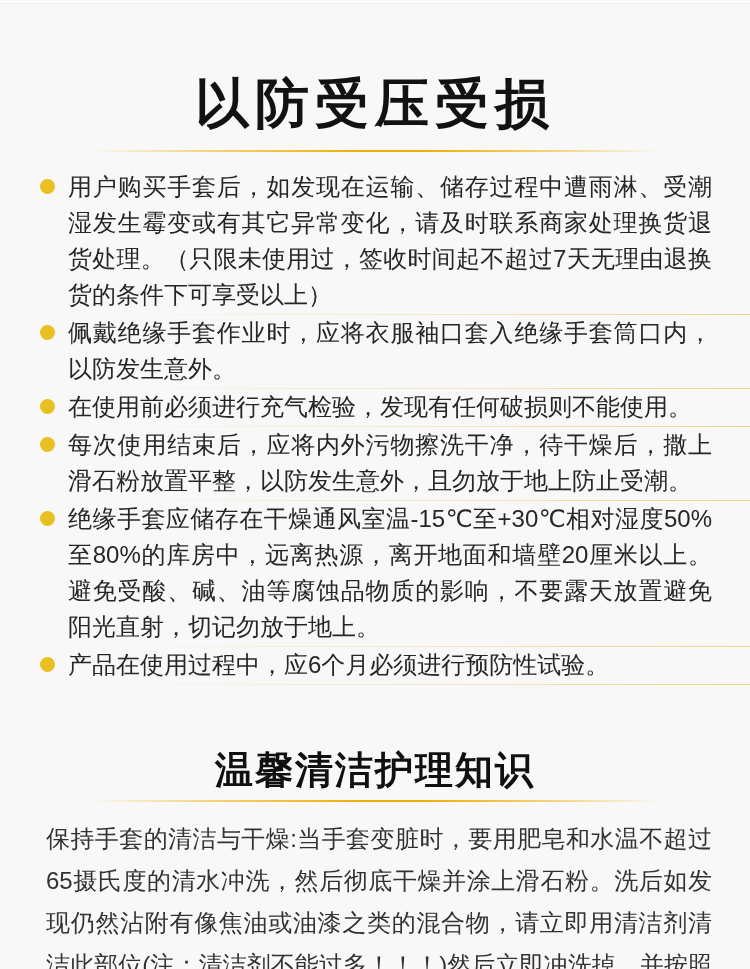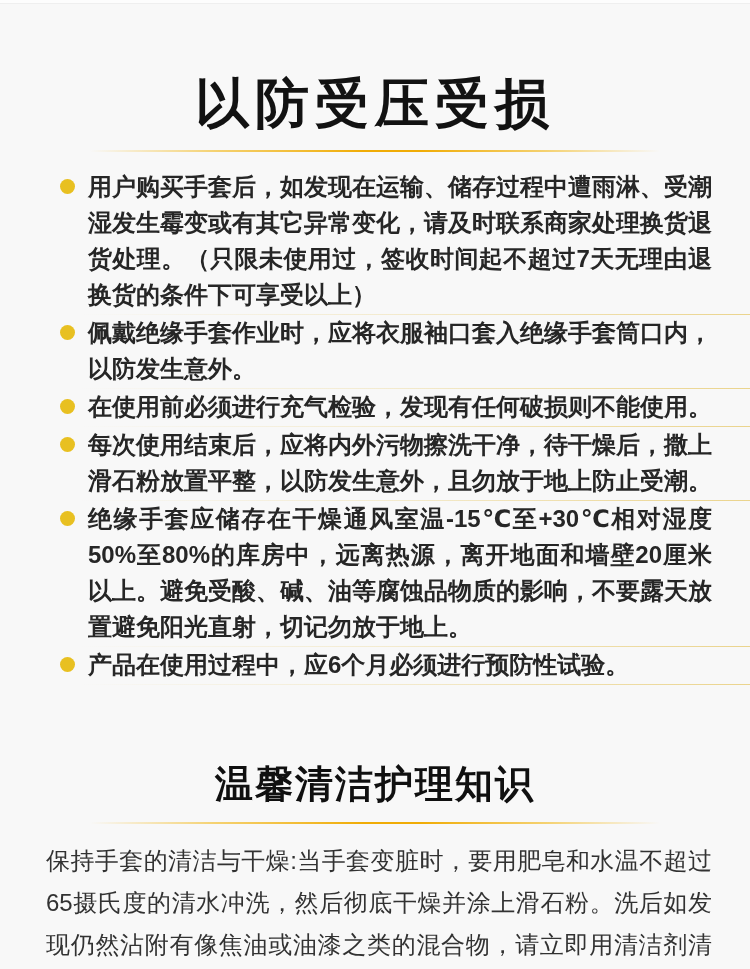--- a/index.html
+++ b/index.html
@@ -42,22 +42,21 @@
       rgba(242,178,2,0) 0%,
       rgba(242,178,2,0.55) 22%,
       #f0ac06 48%,
       #f0ac06 58%,
       rgba(242,178,2,0.55) 80%,
       rgba(242,178,2,0) 100%);
   }
   .notice-list {
     list-style: none;
     margin: 16px 0 0 0;
-    padding: 0 38px 0 60px;
-    font-weight: bold;
+    padding: 0 38px 0 40px;
   }
   .notice-list li {
     position: relative;
     padding: 1px 0 1px 28px;
     font-size: 24px;
     line-height: 36px;
     text-align: justify;
     color: #262626;
   }
   .bullet-dot {
@@ -75,21 +74,21 @@
     left: 20px;
     right: -38px;
     bottom: -1px;
     height: 1px;
     background: linear-gradient(90deg,
       rgba(240,222,165,0) 0%,
       rgba(238,219,158,0.45) 45%,
       rgba(234,210,135,0.95) 100%);
   }
   .care-title {
-    margin: 14px;
+    margin: 0;
     padding-top: 62px;
     text-align: center;
     font-size: 38px;
     line-height: 48px;
     font-weight: 800;
     letter-spacing: 2px;
     color: #101010;
   }
   .care-title + .gold-rule {
     margin-top: 6px;

